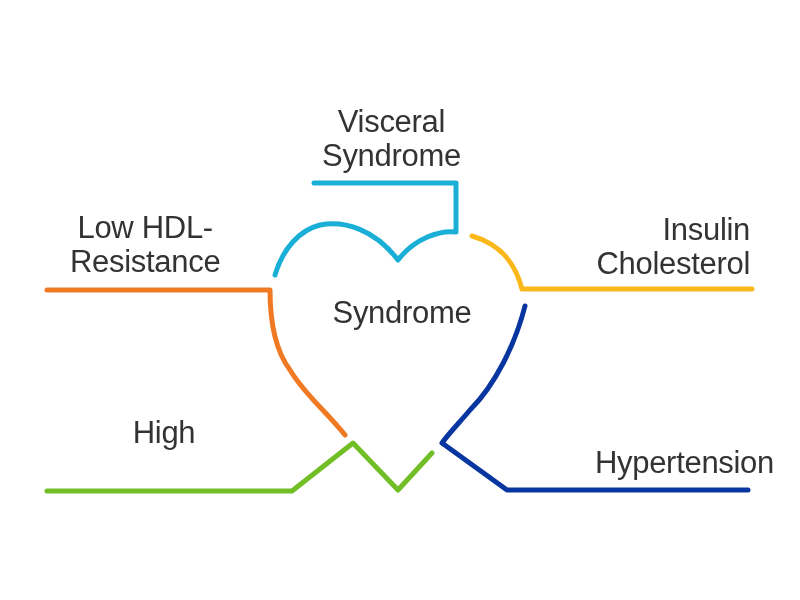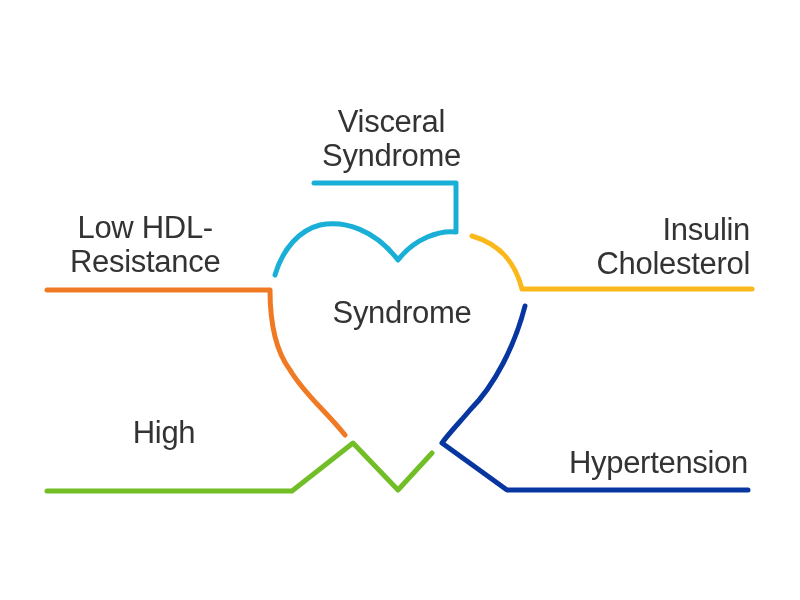--- a/index.html
+++ b/index.html
@@ -45,15 +45,15 @@
 </div>
 
 <div class="lbl center" style="left:318px; top:296px; width:168px;">
   <span>Syndrome</span>
 </div>
 
 <div class="lbl center" style="left:64px; top:416px; width:200px;">
   <span>High</span>
 </div>
 
-<div class="lbl right" style="left:528px; top:446px; width:220px;">
+<div class="lbl right" style="left:554px; top:446px; width:220px;">
   <span>Hypertension</span>
 </div>
 
 </body></html>

